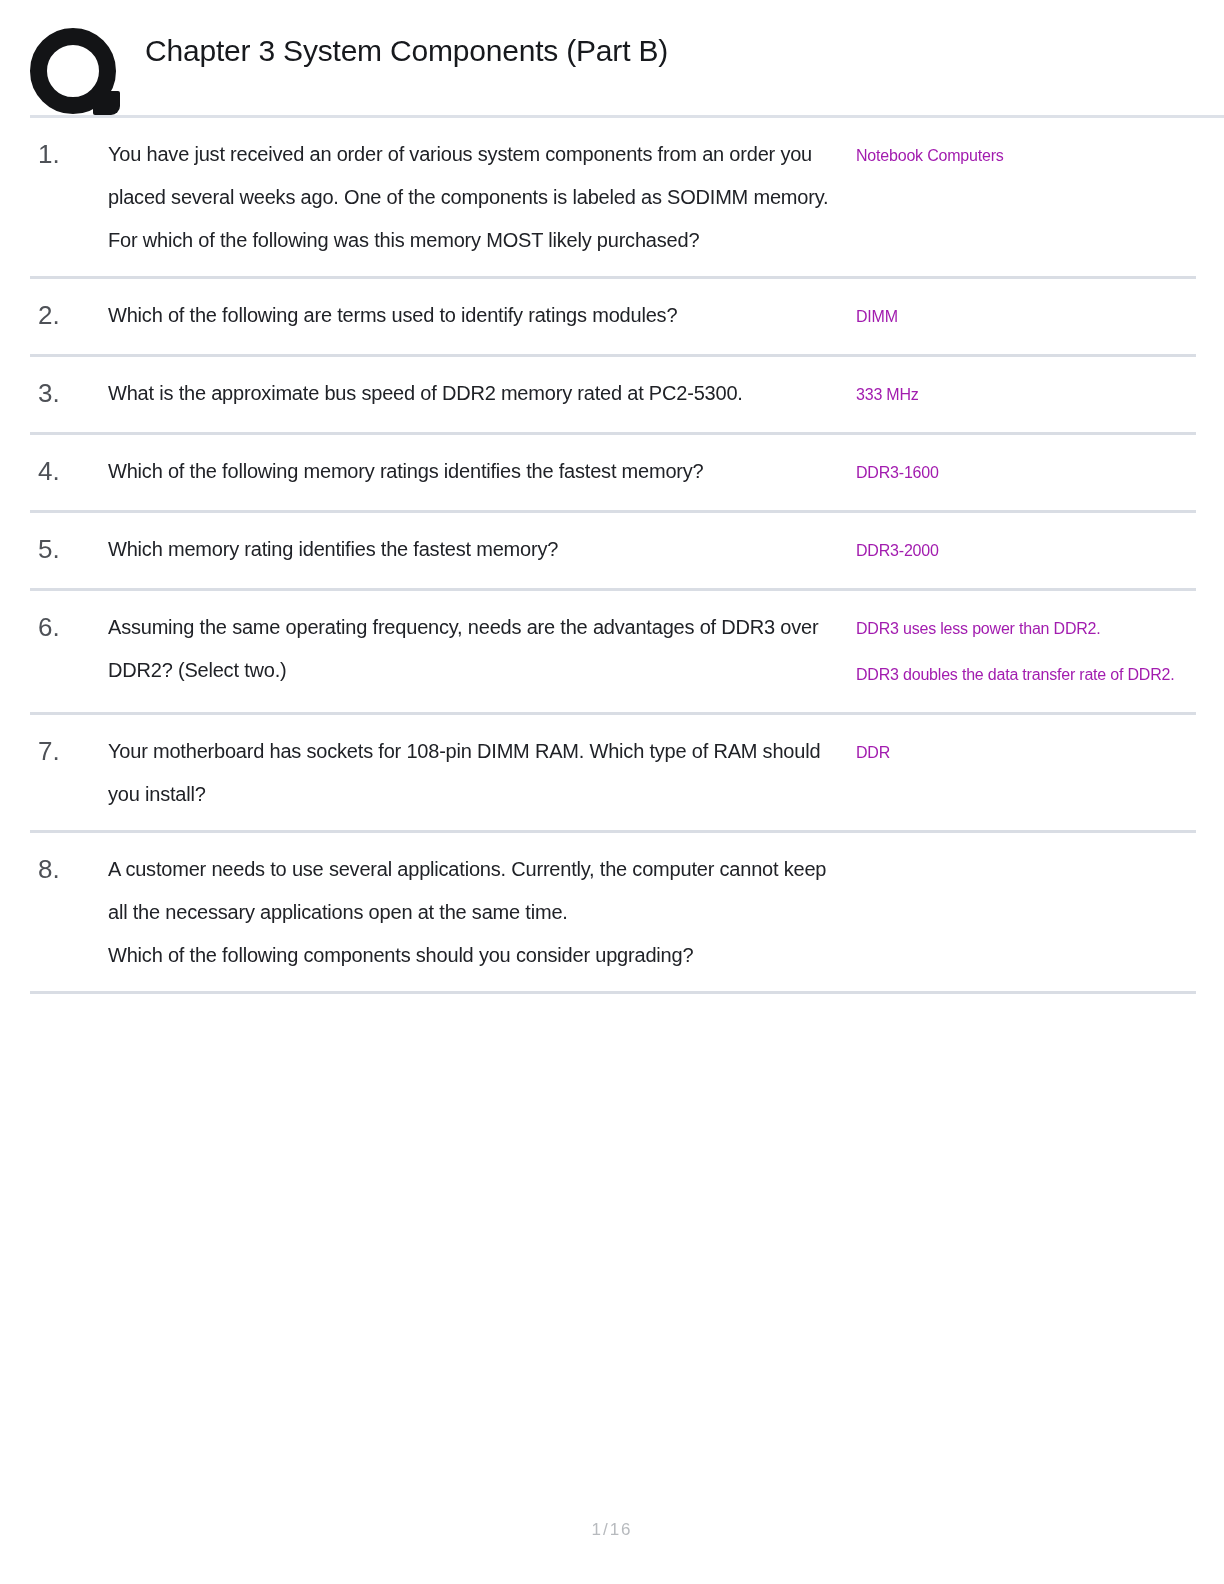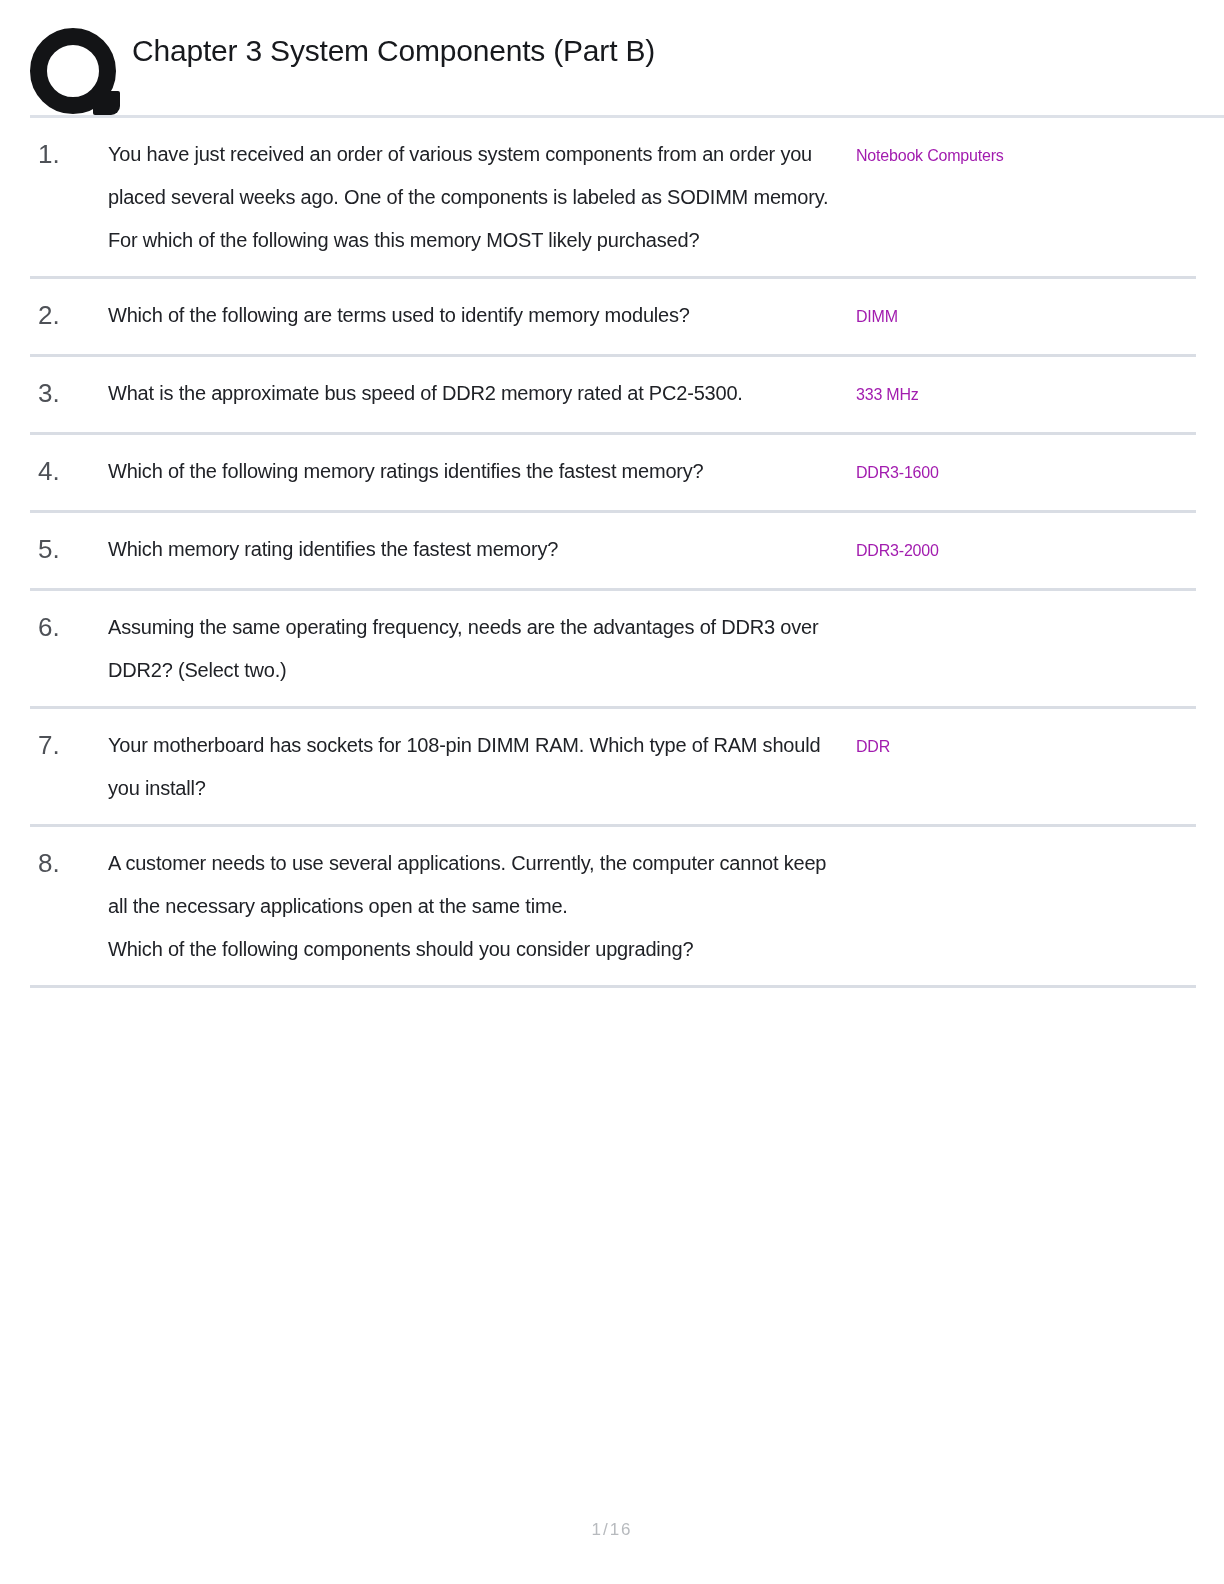--- a/index.html
+++ b/index.html
@@ -20,21 +20,21 @@
   .logo{position:relative;width:86px;height:86px;flex:none;}
   .logo-ring{
     position:absolute;left:0;top:0;width:86px;height:86px;
     border:17px solid #131416;border-radius:50%;box-sizing:border-box;
     background:#ffffff;
   }
   .logo-tail{
     position:absolute;right:-4px;bottom:-1px;width:27px;height:24px;
     background:#131416;border-radius:2px 2px 9px 2px;
   }
-  .header-text{margin-left:16px;padding-top:4px;}
+  .header-text{margin-left:29px;padding-top:4px;}
   .title{
     margin:0;font-size:30px;font-weight:400;color:#17191d;
     letter-spacing:-0.2px;line-height:38px;
   }
   .subtitle{
     margin-top:5px;font-size:19px;font-weight:300;color:#9da0a5;
     letter-spacing:0.1px;
   }
   .header-divider{
     height:3px;background:#dde1e8;margin-left:30px;
@@ -87,21 +87,21 @@
   <div class="qrow">
     <div class="qnum">1.</div>
     <div class="qtext">You have just received an order of various system components from an order you placed several weeks ago. One of the components is labeled as SODIMM memory.
 For which of the following was this memory MOST likely purchased?</div>
     <div class="qans">Notebook Computers</div>
   </div>
   <div class="divider"></div>
 
   <div class="qrow">
     <div class="qnum">2.</div>
-    <div class="qtext">Which of the following are terms used to identify memory modules?</div>
+    <div class="qtext">Which of the following are terms used to identify ratings modules?</div>
     <div class="qans">DIMM</div>
   </div>
   <div class="divider"></div>
 
   <div class="qrow">
     <div class="qnum">3.</div>
     <div class="qtext">What is the approximate bus speed of DDR2 memory rated at PC2-5300.</div>
     <div class="qans">333 MHz</div>
   </div>
   <div class="divider"></div>
@@ -116,20 +116,22 @@
   <div class="qrow">
     <div class="qnum">5.</div>
     <div class="qtext">Which memory rating identifies the fastest memory?</div>
     <div class="qans">DDR3-2000</div>
   </div>
   <div class="divider"></div>
 
   <div class="qrow">
     <div class="qnum">6.</div>
     <div class="qtext">Assuming the same operating frequency, needs are the advantages of DDR3 over DDR2? (Select two.)</div>
+    <div class="qans">DDR3 uses less power than DDR2.
+DDR3 doubles the data transfer rate of DDR2.</div>
   </div>
   <div class="divider"></div>
 
   <div class="qrow">
     <div class="qnum">7.</div>
     <div class="qtext">Your motherboard has sockets for 108-pin DIMM RAM. Which type of RAM should you install?</div>
     <div class="qans">DDR</div>
   </div>
   <div class="divider"></div>
 

